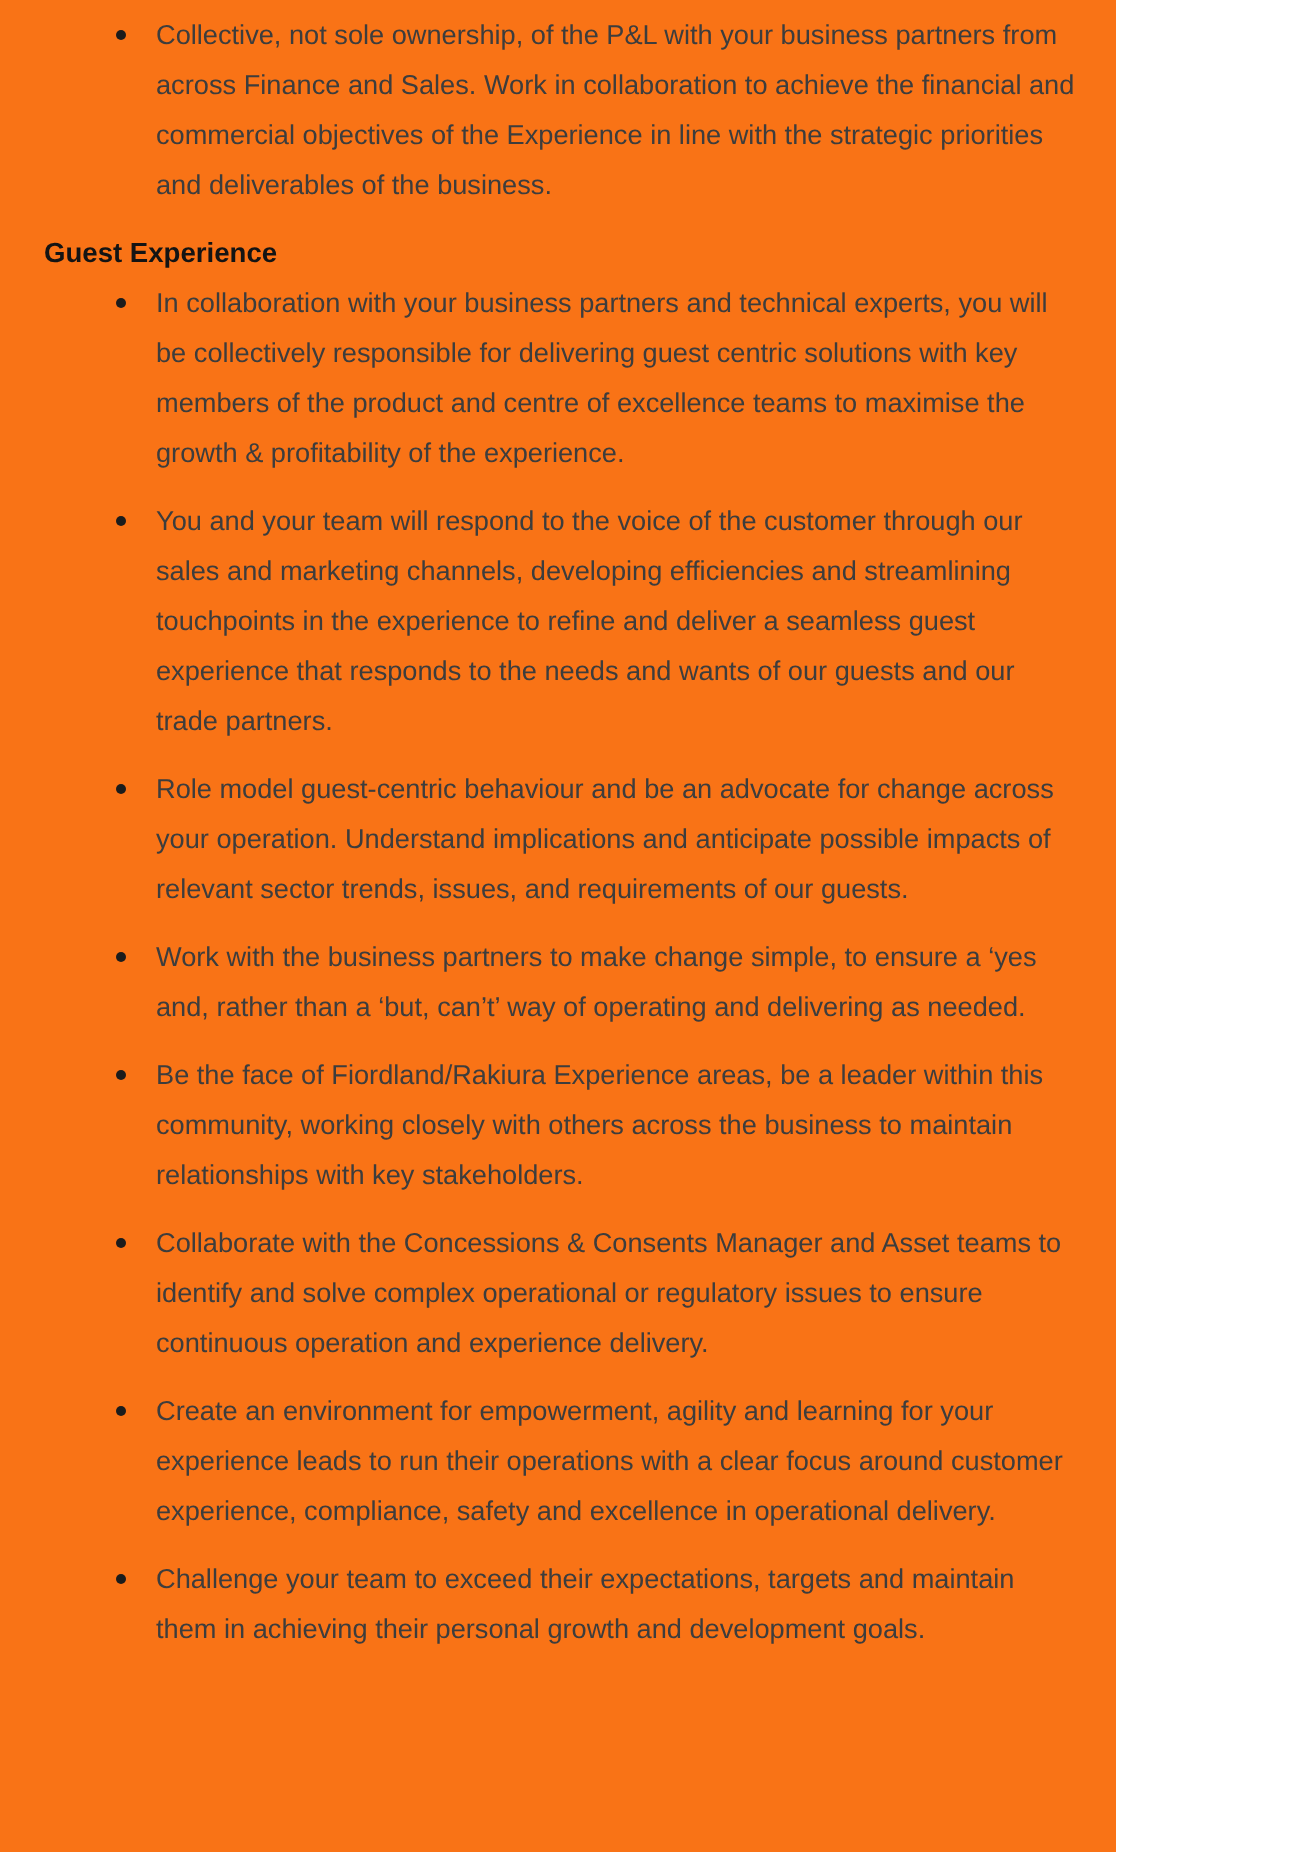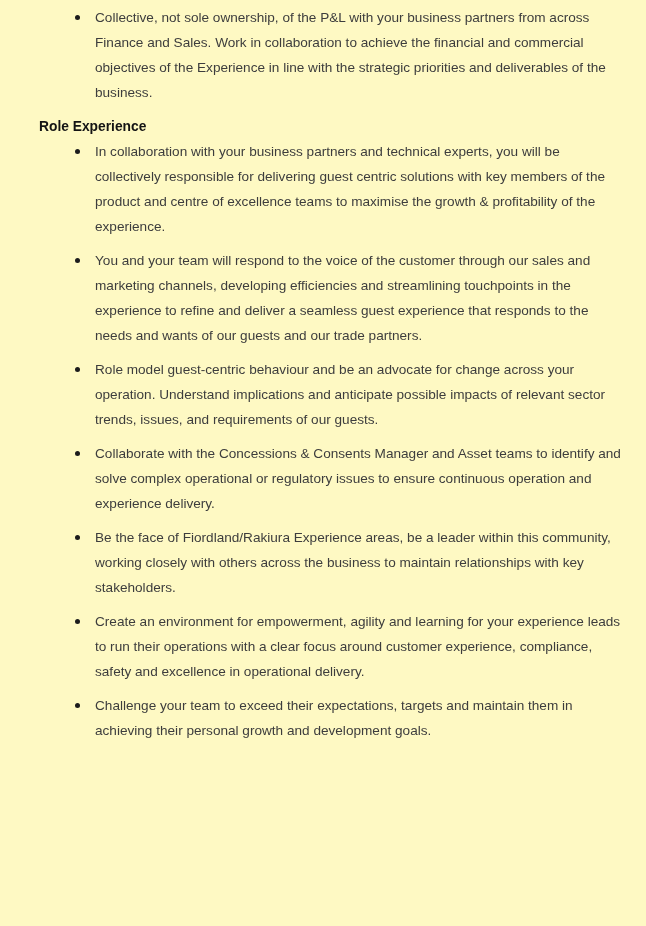--- a/index.html
+++ b/index.html
@@ -1,25 +1,25 @@
 <!DOCTYPE html>
 <html><head>
 <meta charset="utf-8">
 <style>
   html, body {
     margin: 0;
     padding: 0;
     background: #ffffff;
   }
   .page {
-    width: 646px;
+    width: 558px;
     height: 926px;
-    background: #fef9c3;
+    background: #f97316;
     box-sizing: border-box;
-    padding: 5px 19px 0 39px;
+    padding: 5px 19px 0 22px;
     font-family: "Liberation Sans", "DejaVu Sans", sans-serif;
     font-size: 13.6px;
     line-height: 25px;
     color: #3d3d3d;
     overflow: hidden;
   }
   .section-heading {
     font-size: 13.8px;
     font-weight: bold;
     color: #141414;
@@ -55,42 +55,46 @@
 
 <div class="page">
 
   <ul class="bullet-list">
     <li>
       <span class="bullet-marker"></span>
       <span class="bullet-text">Collective, not sole ownership, of the P&amp;L with your business partners from across Finance and Sales. Work in collaboration to achieve the financial and commercial objectives of the Experience in line with the strategic priorities and deliverables of the business.</span>
     </li>
   </ul>
 
-  <h2 class="section-heading">Role Experience</h2>
+  <h2 class="section-heading">Guest Experience</h2>
 
   <ul class="bullet-list">
     <li>
       <span class="bullet-marker"></span>
       <span class="bullet-text">In collaboration with your business partners and technical experts, you will be collectively responsible for delivering guest centric solutions with key members of the product and centre of excellence teams to maximise the growth &amp; profitability of the experience.</span>
     </li>
     <li>
       <span class="bullet-marker"></span>
       <span class="bullet-text">You and your team will respond to the voice of the customer through our sales and marketing channels, developing efficiencies and streamlining touchpoints in the experience to refine and deliver a seamless guest experience that responds to the needs and wants of our guests and our trade partners.</span>
     </li>
     <li>
       <span class="bullet-marker"></span>
       <span class="bullet-text">Role model guest-centric behaviour and be an advocate for change across your operation. Understand implications and anticipate possible impacts of relevant sector trends, issues, and requirements of our guests.</span>
     </li>
     <li>
       <span class="bullet-marker"></span>
-      <span class="bullet-text">Collaborate with the Concessions &amp; Consents Manager and Asset teams to identify and solve complex operational or regulatory issues to ensure continuous operation and experience delivery.</span>
+      <span class="bullet-text">Work with the business partners to make change simple, to ensure a ‘yes and, rather than a ‘but, can’t’ way of operating and delivering as needed.</span>
     </li>
     <li>
       <span class="bullet-marker"></span>
       <span class="bullet-text">Be the face of Fiordland/Rakiura Experience areas, be a leader within this community, working closely with others across the business to maintain relationships with key stakeholders.</span>
+    </li>
+    <li>
+      <span class="bullet-marker"></span>
+      <span class="bullet-text">Collaborate with the Concessions &amp; Consents Manager and Asset teams to identify and solve complex operational or regulatory issues to ensure continuous operation and experience delivery.</span>
     </li>
   </ul>
 
 
   <ul class="bullet-list">
     <li>
       <span class="bullet-marker"></span>
       <span class="bullet-text">Create an environment for empowerment, agility and learning for your experience leads to run their operations with a clear focus around customer experience, compliance, safety and excellence in operational delivery.</span>
     </li>
     <li>

